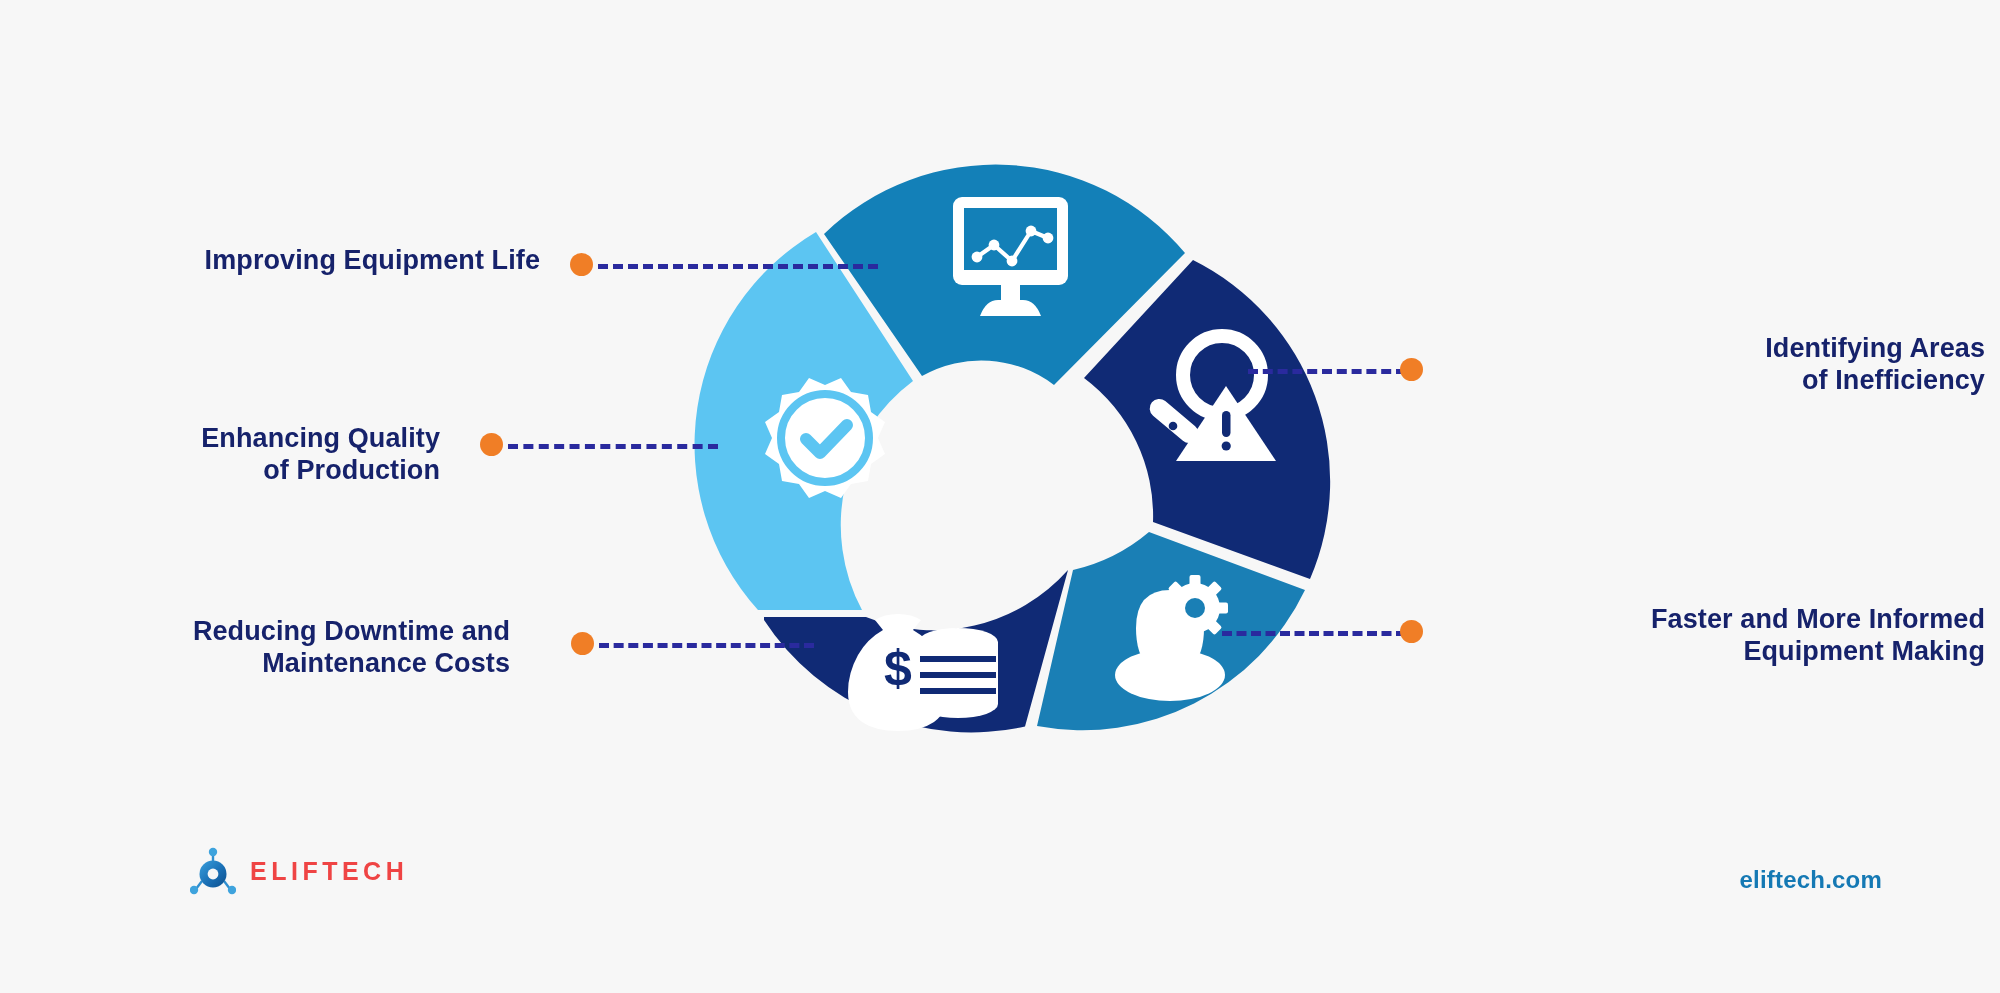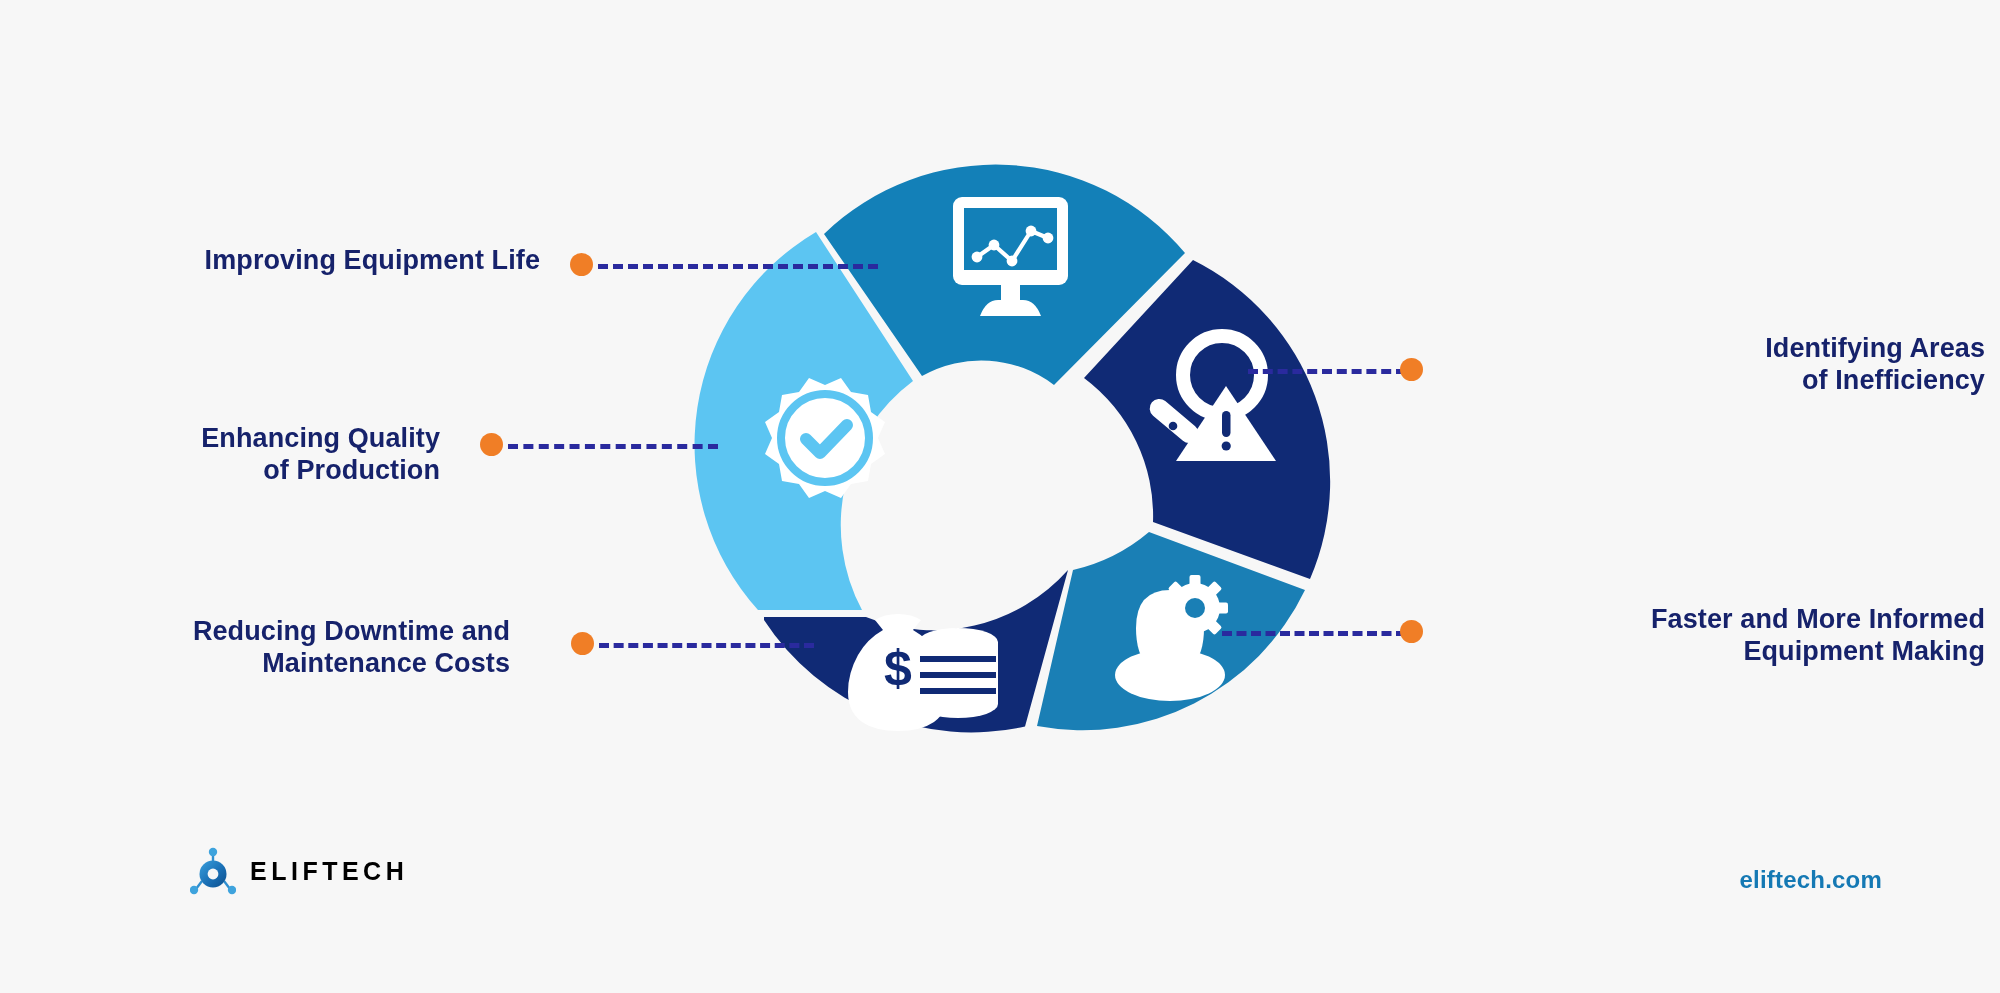--- a/index.html
+++ b/index.html
@@ -72,21 +72,21 @@
   #logo {
     position: absolute;
     left: 190px; top: 845px;
     display: flex; align-items: center; gap: 14px;
   }
   #logo-mark { width: 46px; height: 52px; display: block; }
   #logo-text {
     font-size: 25px;
     font-weight: bold;
     letter-spacing: 4.5px;
-    color: #000000;
+    color: #ef4444;
     font-family: "Liberation Sans", sans-serif;
   }
   #site-url {
     position: absolute;
     right: 118px; top: 866px;
     font-size: 24px;
     font-weight: bold;
     color: #1579b4;
     letter-spacing: 0.2px;
   }

